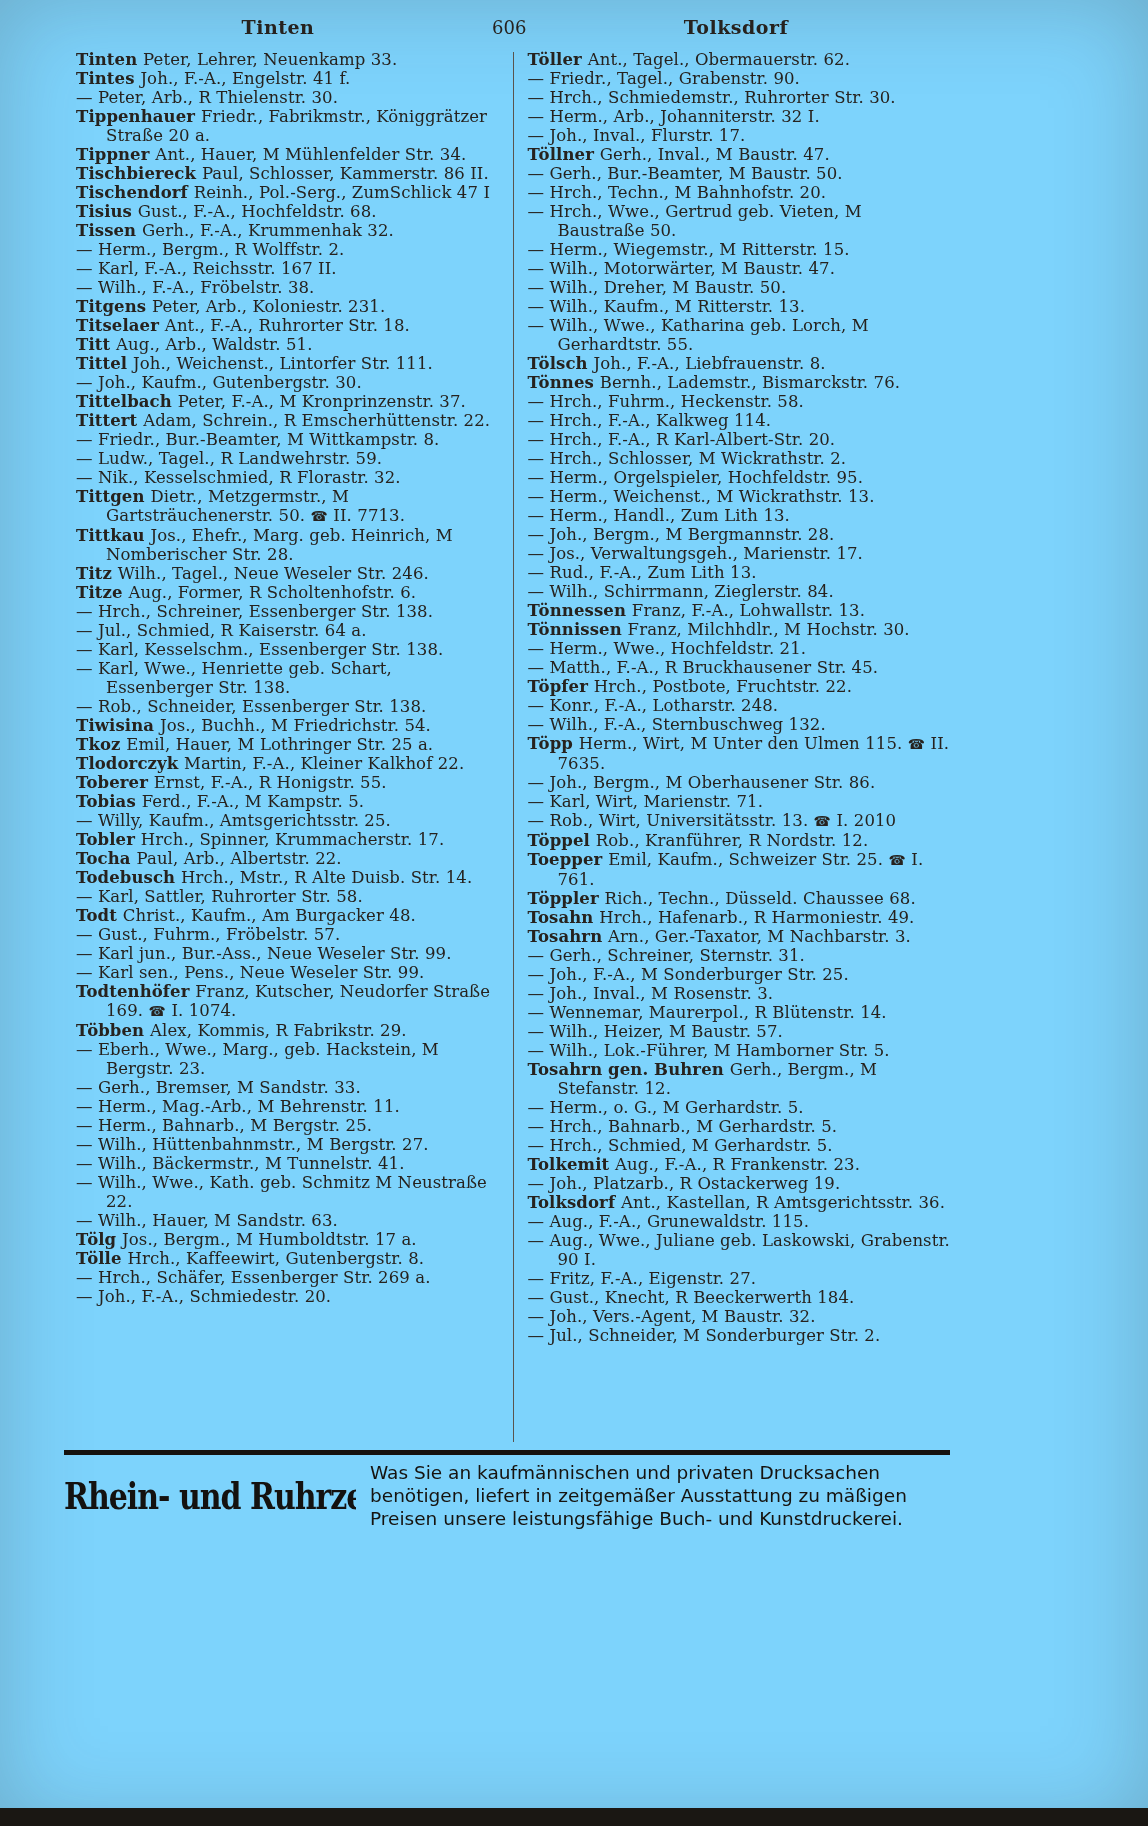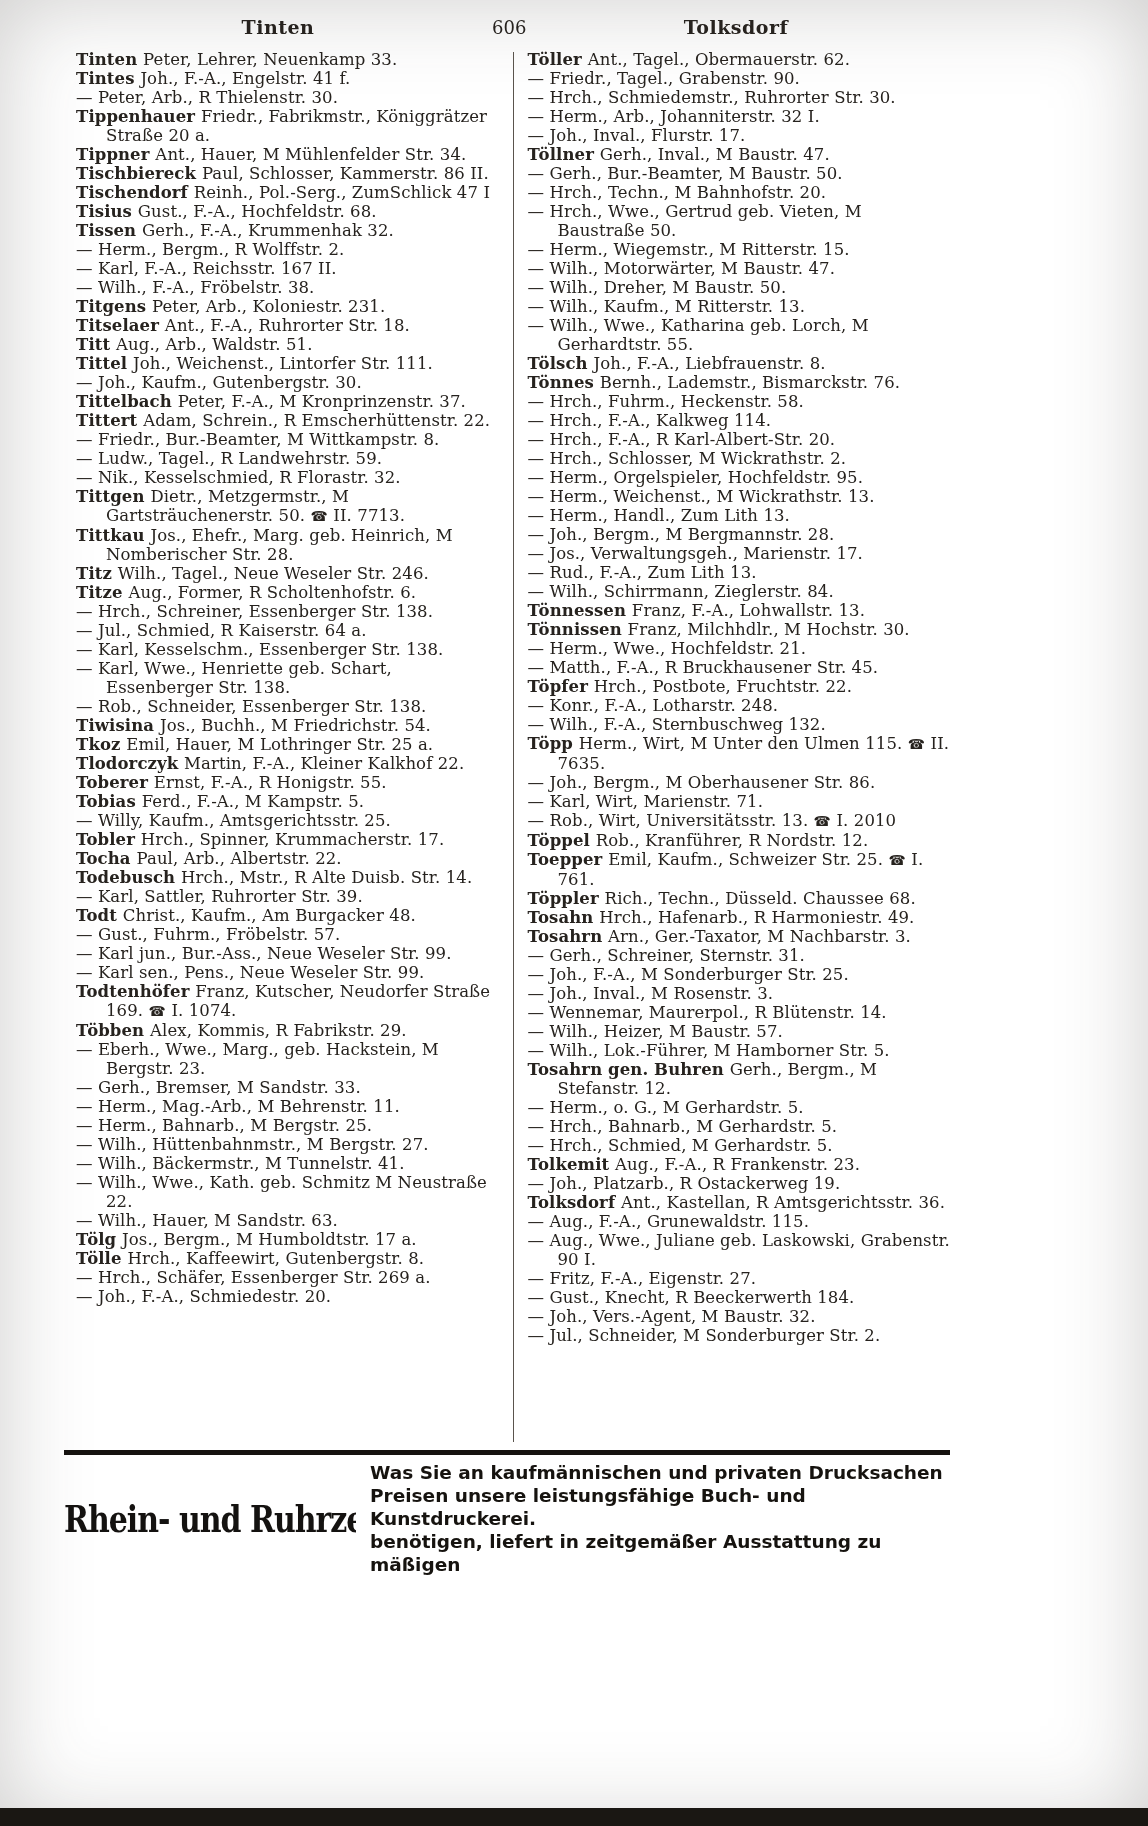--- a/index.html
+++ b/index.html
@@ -1,18 +1,18 @@
 <!DOCTYPE html>
 <html><head>
 <meta charset="utf-8">
 <style>
   html,body{margin:0;padding:0;background:#9a9a98;}
   .page{
     position:relative;width:1148px;height:1826px;margin:0 auto;
-    background:#ffffff;
+    background:#7dd3fc;
     box-shadow:inset 0 0 90px rgba(60,55,50,.25);
     font-family:"DejaVu Serif", serif;
     color:#26221e;
     overflow:hidden;
   }
   .content{position:absolute;left:64px;top:16px;width:886px;}
   .header{display:flex;align-items:baseline;font-size:19px;}
   .h-left,.h-right{font-weight:bold;text-align:center;letter-spacing:.5px;}
   .h-left{width:428px;}
   .h-mid{width:30px;text-align:center;font-size:18px;}
@@ -31,21 +31,21 @@
   .ad{display:flex;align-items:center;margin-top:6px;gap:14px;}
   .ad-brand{
     width:292px;flex:0 0 292px;
     font-weight:bold;font-size:30px;line-height:32px;
     letter-spacing:-1px;
     transform:scaleY(1.25);transform-origin:left center;
     white-space:nowrap;overflow:hidden;
     color:#141210;
   }
   .ad-text{
-    font-family:"DejaVu Sans",sans-serif;font-weight:bold;
+    font-family:"DejaVu Sans",sans-serif;font-weight:normal;
     font-size:18.5px;line-height:23px;color:#16130f;
   }
   .bottom-bar{position:absolute;left:0;right:0;bottom:0;height:18px;background:#1a1713;}
 </style>
 </head>
 <body>
 
 <div class="page">
   <div class="content">
 
@@ -90,21 +90,21 @@
           <div class="entry"><span class="tx">— Rob., Schneider, Essenberger Str. 138.</span></div>
           <div class="entry"><span class="nm">Tiwisina </span><span class="tx">Jos., Buchh., M Friedrichstr. 54.</span></div>
           <div class="entry"><span class="nm">Tkoz </span><span class="tx">Emil, Hauer, M Lothringer Str. 25 a.</span></div>
           <div class="entry"><span class="nm">Tlodorczyk </span><span class="tx">Martin, F.-A., Kleiner Kalkhof 22.</span></div>
           <div class="entry"><span class="nm">Toberer </span><span class="tx">Ernst, F.-A., R Honigstr. 55.</span></div>
           <div class="entry"><span class="nm">Tobias </span><span class="tx">Ferd., F.-A., M Kampstr. 5.</span></div>
           <div class="entry"><span class="tx">— Willy, Kaufm., Amtsgerichtsstr. 25.</span></div>
           <div class="entry"><span class="nm">Tobler </span><span class="tx">Hrch., Spinner, Krummacherstr. 17.</span></div>
           <div class="entry"><span class="nm">Tocha </span><span class="tx">Paul, Arb., Albertstr. 22.</span></div>
           <div class="entry"><span class="nm">Todebusch </span><span class="tx">Hrch., Mstr., R Alte Duisb. Str. 14.</span></div>
-          <div class="entry"><span class="tx">— Karl, Sattler, Ruhrorter Str. 39.</span></div>
+          <div class="entry"><span class="tx">— Karl, Sattler, Ruhrorter Str. 58.</span></div>
           <div class="entry"><span class="nm">Todt </span><span class="tx">Christ., Kaufm., Am Burgacker 48.</span></div>
           <div class="entry"><span class="tx">— Gust., Fuhrm., Fröbelstr. 57.</span></div>
           <div class="entry"><span class="tx">— Karl jun., Bur.-Ass., Neue Weseler Str. 99.</span></div>
           <div class="entry"><span class="tx">— Karl sen., Pens., Neue Weseler Str. 99.</span></div>
           <div class="entry"><span class="nm">Todtenhöfer </span><span class="tx">Franz, Kutscher, Neudorfer Straße 169.</span><span> <span class="tel">☎</span><span> I. 1074.</span></span></div>
           <div class="entry"><span class="nm">Többen </span><span class="tx">Alex, Kommis, R Fabrikstr. 29.</span></div>
           <div class="entry"><span class="tx">— Eberh., Wwe., Marg., geb. Hackstein, M Bergstr. 23.</span></div>
           <div class="entry"><span class="tx">— Gerh., Bremser, M Sandstr. 33.</span></div>
           <div class="entry"><span class="tx">— Herm., Mag.-Arb., M Behrenstr. 11.</span></div>
           <div class="entry"><span class="tx">— Herm., Bahnarb., M Bergstr. 25.</span></div>
@@ -183,20 +183,20 @@
           <div class="entry"><span class="tx">— Jul., Schneider, M Sonderburger Str. 2.</span></div>
         </div>
     </div>
 
     <div class="rule"></div>
 
     <div class="ad">
       <div class="ad-brand">Rhein- und Ruhrzeitung</div>
       <div class="ad-text">
         <div>Was Sie an kaufmännischen und privaten Drucksachen</div>
+        <div>benötigen, liefert in zeitgemäßer Ausstattung zu mäßigen</div>
         <div>Preisen unsere leistungsfähige Buch- und Kunstdruckerei.</div>
-        <div>benötigen, liefert in zeitgemäßer Ausstattung zu mäßigen</div>
       </div>
     </div>
 
   </div>
   <div class="bottom-bar"></div>
 </div>
 
 </body></html>

